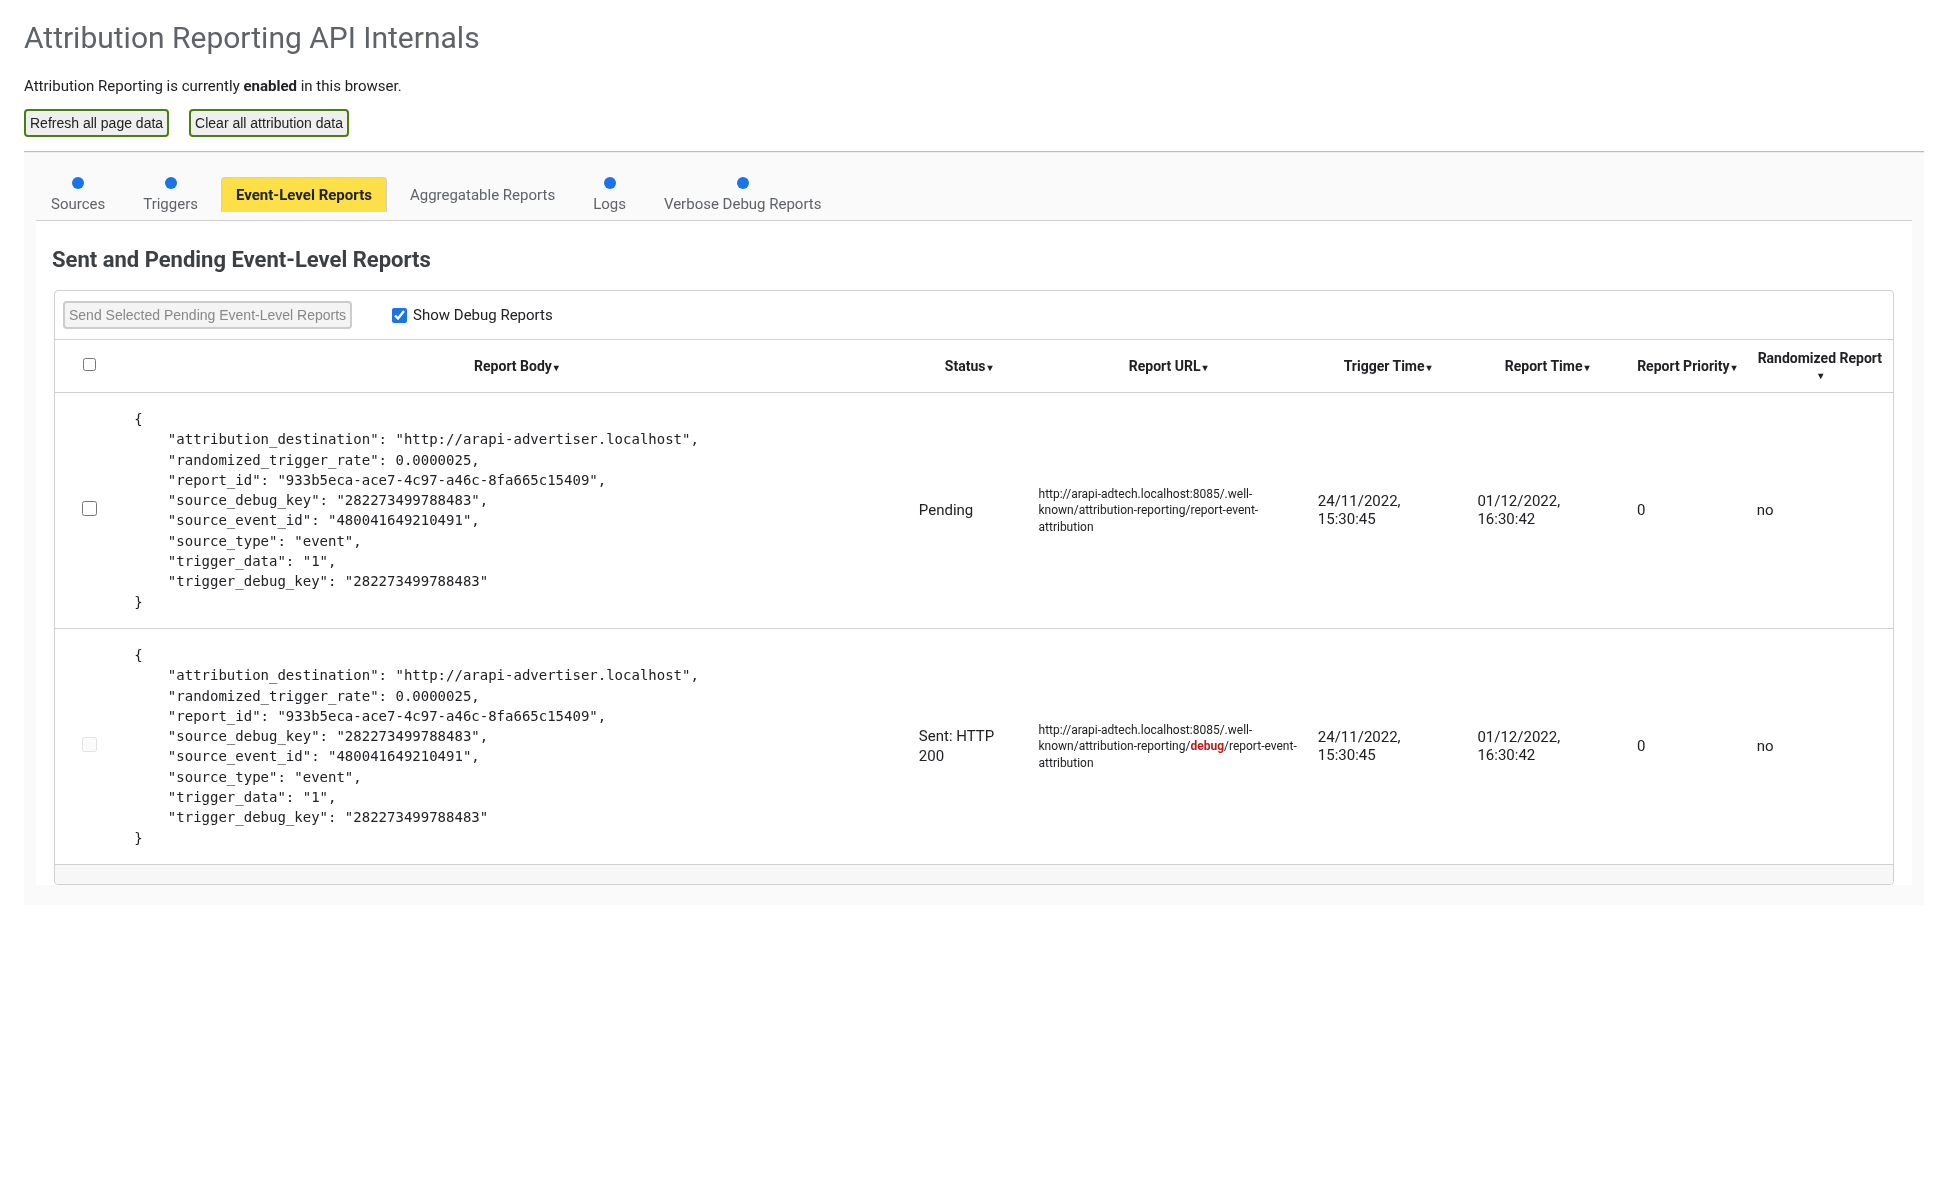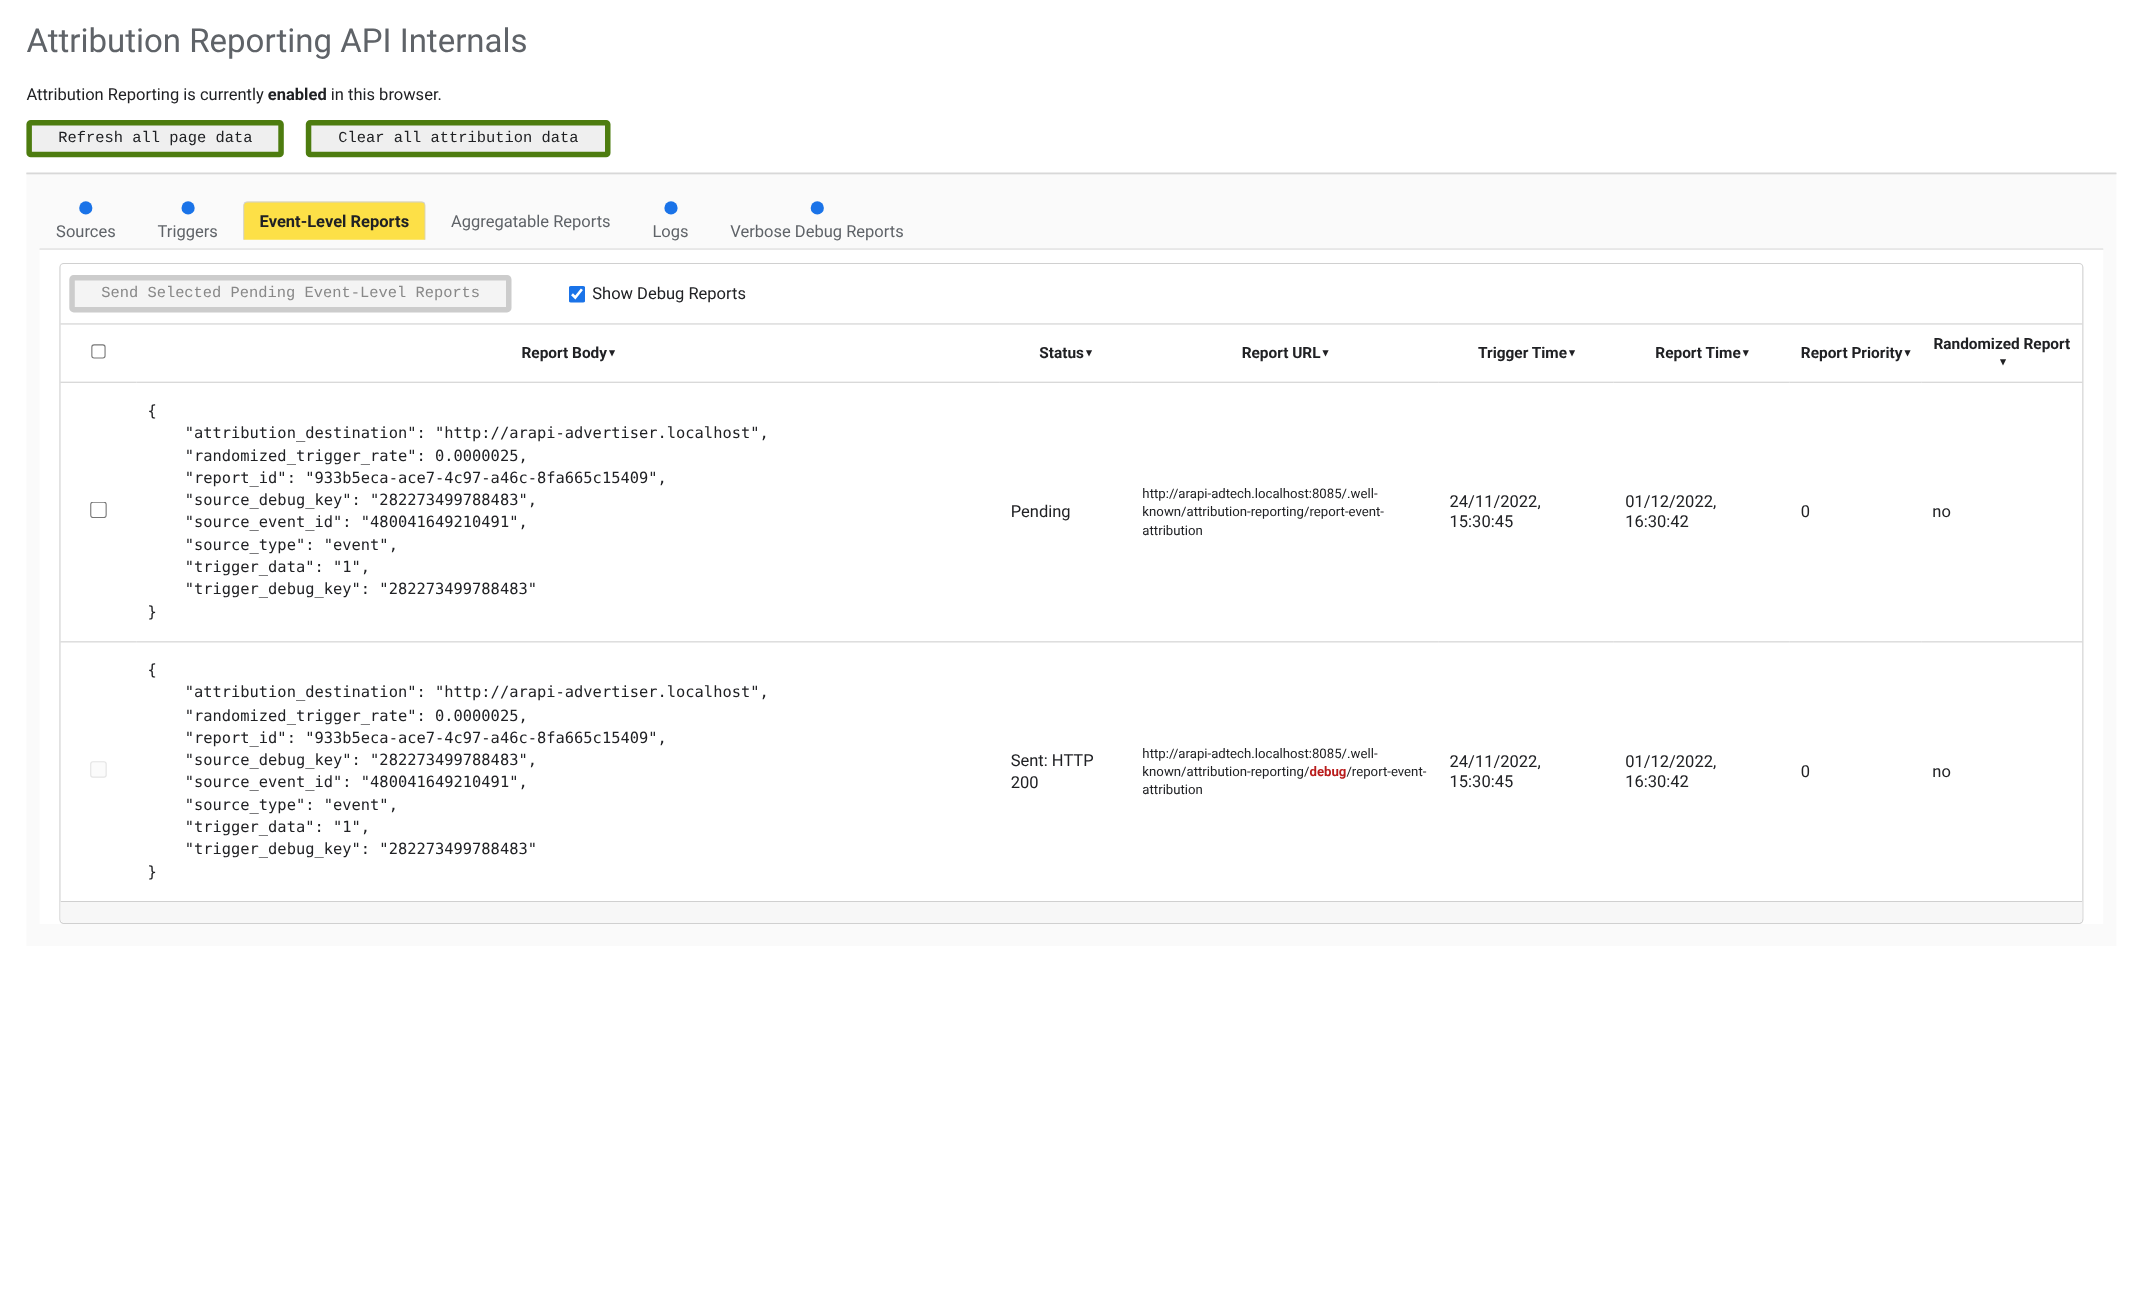--- a/index.html
+++ b/index.html
@@ -27,25 +27,25 @@
     }
     .status-line .bold {
       font-weight: 700;
     }
     .button-row {
       display: flex;
       gap: 20px;
       margin-bottom: 14px;
     }
     .btn {
-      font-family: Liberation Mono, monospace;
+      font-family: Liberation Sans, sans-serif;
       font-size: 14px;
-      padding: 4px 24px;
+      padding: 4px 4px;
       background: #efefef;
-      border: 5px solid #4d7c0f;
+      border: 2px solid #4d7c0f;
       border-radius: 4px;
       cursor: pointer;
       color: #202124;
     }
     .btn:disabled {
       color: #888;
       background: #f4f4f4;
       border-color: #ccc;
       cursor: default;
     }
@@ -108,21 +108,21 @@
     }
     .table-outer {
       border: 1px solid #d0d0d0;
       border-radius: 4px;
       background: #fff;
       padding: 0;
       margin: 0 6px;
     }
     .table-controls {
       display: flex;
-      gap: 52px;
+      gap: 40px;
       padding: 10px 8px;
       border-bottom: 1px solid #d0d0d0;
     }
     .check-label {
       display: flex;
       align-items: center;
       gap: 6px;
       font-size: 15px;
       cursor: pointer;
     }
@@ -251,20 +251,21 @@
         <span class="dot"></span>
         <span>Logs</span>
       </div>
       <div class="tab">
         <span class="dot"></span>
         <span>Verbose Debug Reports</span>
       </div>
     </div>
 
   <div class="pane">
+    <h2>Sent and Pending Event-Level Reports</h2>
 
     <div class="table-outer">
       <div class="table-controls">
         <button class="btn" disabled="">Send Selected Pending Event-Level Reports</button>
         <label class="check-label">
           <input type="checkbox" id="show-debug-check" checked="" style="">
           <span>Show Debug Reports</span>
         </label>
       </div>
 

